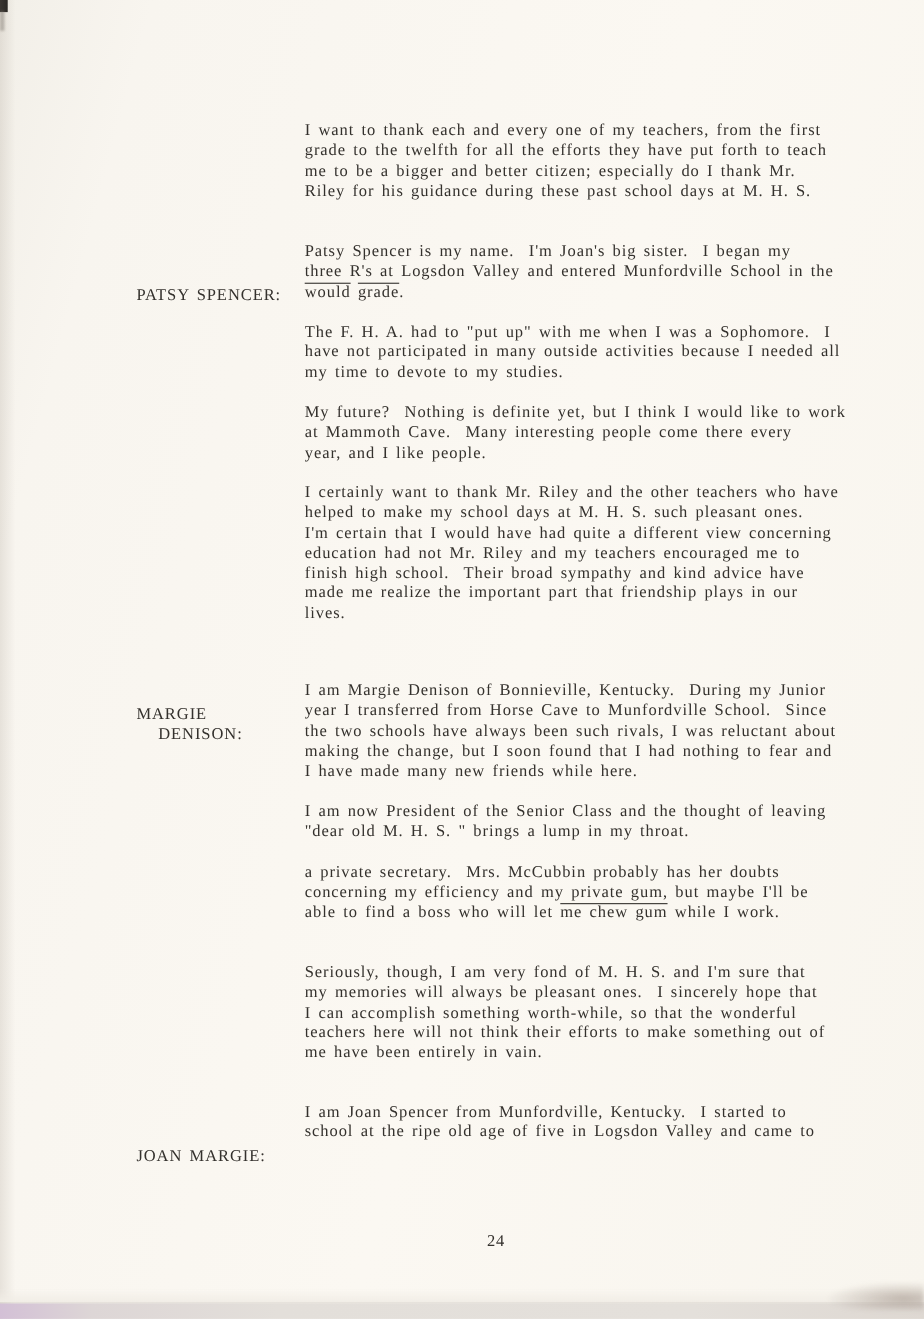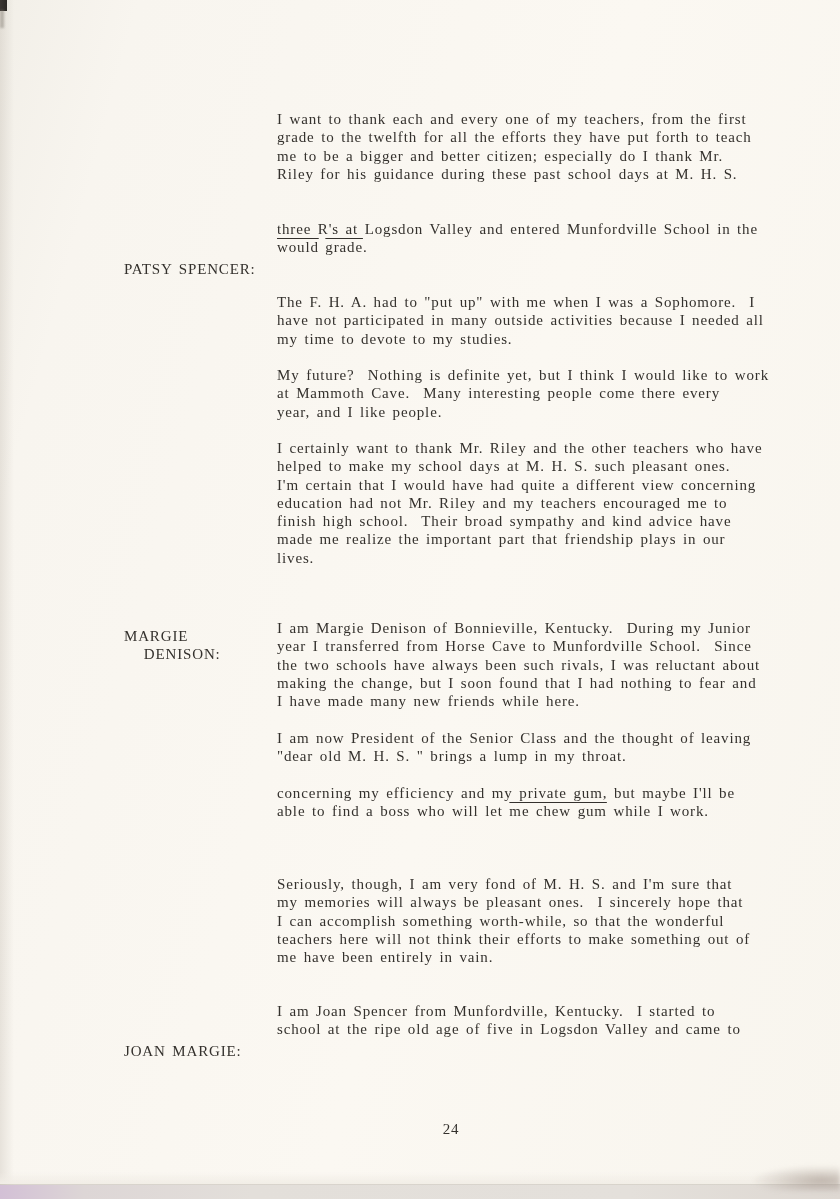--- a/index.html
+++ b/index.html
@@ -64,46 +64,48 @@
   <div class="corner-mark"></div>
   <div class="corner-smudge"></div>
   <div class="left-edge-band"></div>
 
   <div class="txt body-col" style="top:110px">I want to thank each and every one of my teachers, from the first
 grade to the twelfth for all the efforts they have put forth to teach
 me to be a bigger and better citizen; especially do I thank Mr.
 Riley for his guidance during these past school days at M. H. S.</div>
 
   <div class="txt label label-col" style="top:220px">PATSY SPENCER:</div>
-  <div class="txt body-col" style="top:220px"><span class="dec-underline">three</span><span> </span><span class="dec-underline">R's</span><span> at Logsdon Valley and entered Munfordville School in the
+  <div class="txt body-col" style="top:220px"><span>Patsy Spencer is my name.  I'm Joan's big sister.  I began my
+</span><span class="dec-underline">three</span><span> </span><span class="dec-underline">R's</span><span> at Logsdon Valley and entered Munfordville School in the
 </span><span class="dec-overline">would</span><span> </span><span class="dec-overline">grade</span><span>.</span></div>
   <div class="txt body-col" style="top:293px">The F. H. A. had to "put up" with me when I was a Sophomore.  I
 have not participated in many outside activities because I needed all
 my time to devote to my studies.</div>
   <div class="txt body-col" style="top:366px">My future?  Nothing is definite yet, but I think I would like to work
 at Mammoth Cave.  Many interesting people come there every
 year, and I like people.</div>
   <div class="txt body-col" style="top:439px">I certainly want to thank Mr. Riley and the other teachers who have
 helped to make my school days at M. H. S. such pleasant ones.
 I'm certain that I would have had quite a different view concerning
 education had not Mr. Riley and my teachers encouraged me to
 finish high school.  Their broad sympathy and kind advice have
 made me realize the important part that friendship plays in our
 lives.</div>
 
-  <div class="txt label label-col" style="top:587px">MARGIE
+  <div class="txt label label-col" style="top:601px">MARGIE
    DENISON:</div>
   <div class="txt body-col" style="top:619px">I am Margie Denison of Bonnieville, Kentucky.  During my Junior
 year I transferred from Horse Cave to Munfordville School.  Since
 the two schools have always been such rivals, I was reluctant about
 making the change, but I soon found that I had nothing to fear and
 I have made many new friends while here.</div>
   <div class="txt body-col" style="top:729px">I am now President of the Senior Class and the thought of leaving
 "dear old M. H. S. " brings a lump in my throat.</div>
-  <div class="txt body-col" style="top:784px"><span>concerning my efficiency and </span><span class="dec-underline">my</span><span> </span><span class="dec-underline">private</span><span> </span><span class="dec-underline">gum</span><span>, but maybe I'll be
+  <div class="txt body-col" style="top:784px"><span>a private secretary.  Mrs. McCubbin probably has her doubts
+</span><span>concerning my efficiency and </span><span class="dec-underline">my</span><span> </span><span class="dec-underline">private</span><span> </span><span class="dec-underline">gum</span><span>, but maybe I'll be
 </span><span>able to find a boss who will let </span><span class="dec-overline">me chew gum</span><span> while I work.</span></div>
   <div class="txt body-col" style="top:875px">Seriously, though, I am very fond of M. H. S. and I'm sure that
 my memories will always be pleasant ones.  I sincerely hope that
 I can accomplish something worth-while, so that the wonderful
 teachers here will not think their efforts to make something out of
 me have been entirely in vain.</div>
 
   <div class="txt label label-col" style="top:1002px">JOAN MARGIE:</div>
   <div class="txt body-col" style="top:1002px">I am Joan Spencer from Munfordville, Kentucky.  I started to
 school at the ripe old age of five in Logsdon Valley and came to</div>

